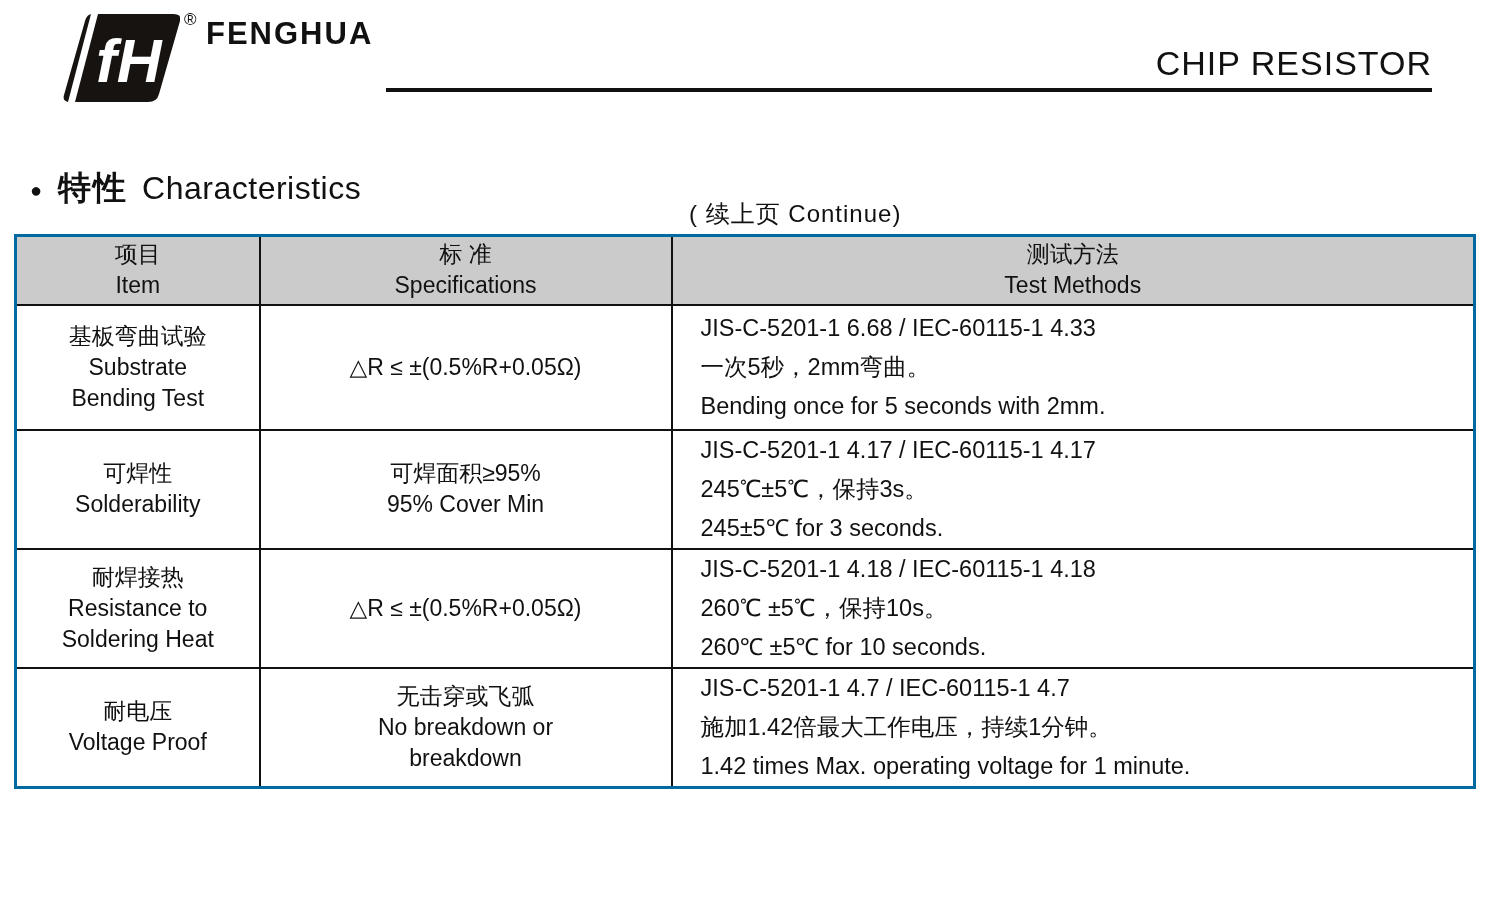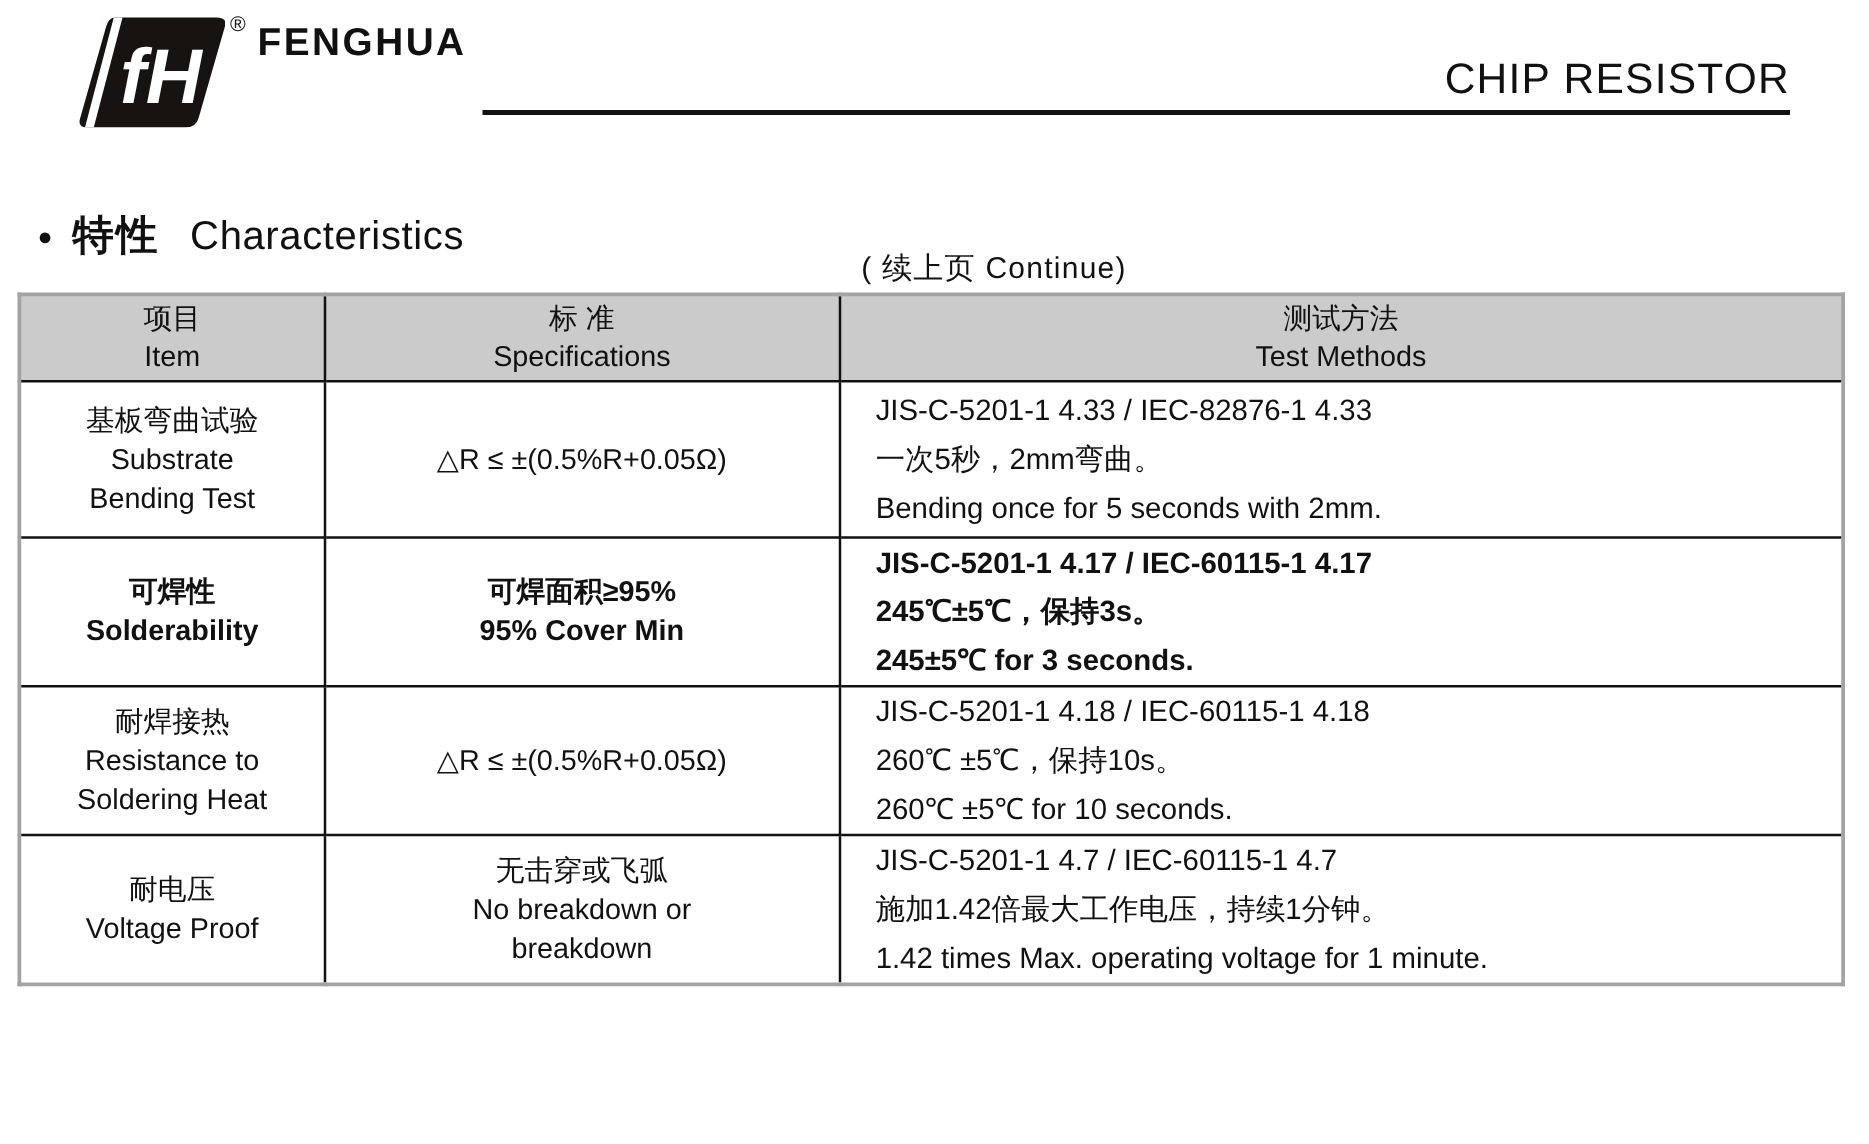--- a/index.html
+++ b/index.html
@@ -18,49 +18,49 @@
   .brand     { position:absolute; left:206px; top:18px; line-height:1; }
   .brand-zh  { font-size:40px; font-weight:bold; letter-spacing:3px; white-space:nowrap; }
   .brand-en  { font-size:31px; font-weight:bold; letter-spacing:2px; margin-top:0; }
   .doc-title { position:absolute; top:44px; right:63px; font-size:34px; letter-spacing:1px; white-space:nowrap; }
   .header-rule { position:absolute; left:386px; top:88px; width:1046px; height:4px; background:#111; }
 
   
   .section-head { position:absolute; left:30px; top:166px; display:flex; align-items:center; }
   .bullet      { font-size:20px; margin-right:16px; position:relative; top:2px; }
   .sec-zh      { font-size:33px; font-weight:bold; letter-spacing:2px; }
-  .sec-en      { font-size:32px; margin-left:24px; letter-spacing:0.5px; }
+  .sec-en      { font-size:32px; margin-left:14px; letter-spacing:0.5px; }
   .continue-note { position:absolute; left:689px; top:198px; font-size:24px; letter-spacing:1px; white-space:nowrap; }
 
   
   table.spec-table {
     position:absolute; left:14px; top:234px;
     width:1459px; table-layout:fixed;
     border-collapse:collapse;
-    border:3px solid #a3a3a3;
+    border:3px solid #0369a1;
   }
   .spec-table col.c1 { width:244px; }
   .spec-table col.c2 { width:412px; }
   .spec-table col.c3 { width:803px; }
   .spec-table th, .spec-table td {
     border:2px solid #111;
     vertical-align:middle;
     font-size:23px;
   }
   .spec-table th {
     background:#cbcbcb;
     font-weight:normal;
     text-align:center;
     line-height:31px;
     height:69px;
   }
   .spec-table td { background:#ffffff; }
   td.item-cell, td.spec-cell { text-align:center; line-height:31px; }
   td.methods-cell { text-align:left; padding-left:28px; line-height:39px; font-size:23.5px; }
-  tr.r1 { height:125px; } tr.r2 { height:117px;font-weight:bold; } tr.r3 { height:84px; }
+  tr.r1 { height:125px; } tr.r2 { height:117px; } tr.r3 { height:84px; }
   tr.r4 { height:120px; } tr.r5 { height:112px; }
 </style>
 </head>
 <body>
 
 <div class="logo-mark">
   <svg width="118" height="90" viewBox="0 0 118 90">
     <path d="M30,2 L111,2 Q120,2 118,9 L97,82 Q95,90 86,90 L8,90 Q0,90 2,83 L23,9 Q25,2 30,2 Z" fill="#171310"></path>
     <path d="M13,90 L36,2 L29,2 L6,90 Z" fill="#ffffff"></path>
     <text x="34" y="70" font-family="Liberation Sans, sans-serif" font-size="62" font-weight="bold" font-style="italic" fill="#ffffff">fH</text>
@@ -105,21 +105,21 @@
   <tr class="r1">
     <td class="item-cell">
       <div>基板弯曲试验</div>
       <div>Substrate</div>
       <div>Bending Test</div>
     </td>
     <td class="spec-cell">
       <div>△R ≤ ±(0.5%R+0.05Ω)</div>
     </td>
     <td class="methods-cell">
-      <div>JIS-C-5201-1 4.33 /  IEC-82876-1 4.33</div>
+      <div>JIS-C-5201-1 6.68 /  IEC-60115-1 4.33</div>
       <div>一次5秒，2mm弯曲。</div>
       <div>Bending once for 5 seconds with 2mm.</div>
     </td>
   </tr>
 
   <tr class="r2">
     <td class="item-cell">
       <div>可焊性</div>
       <div>Solderability</div>
     </td>

